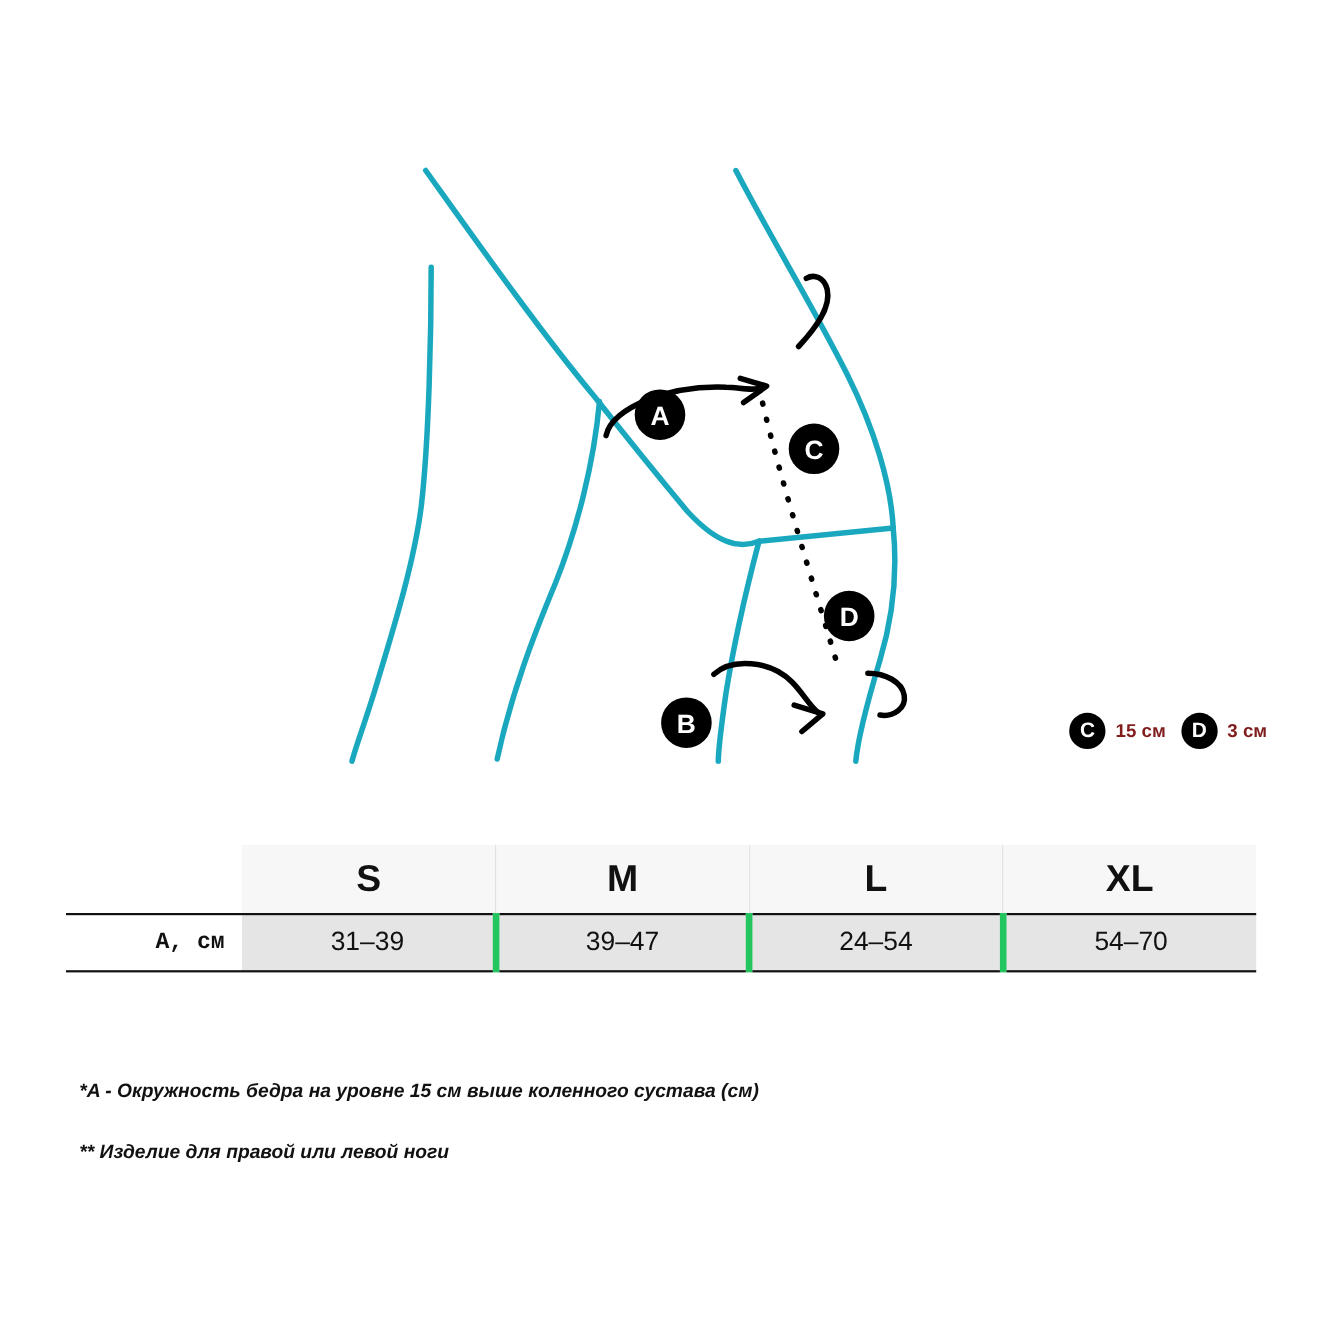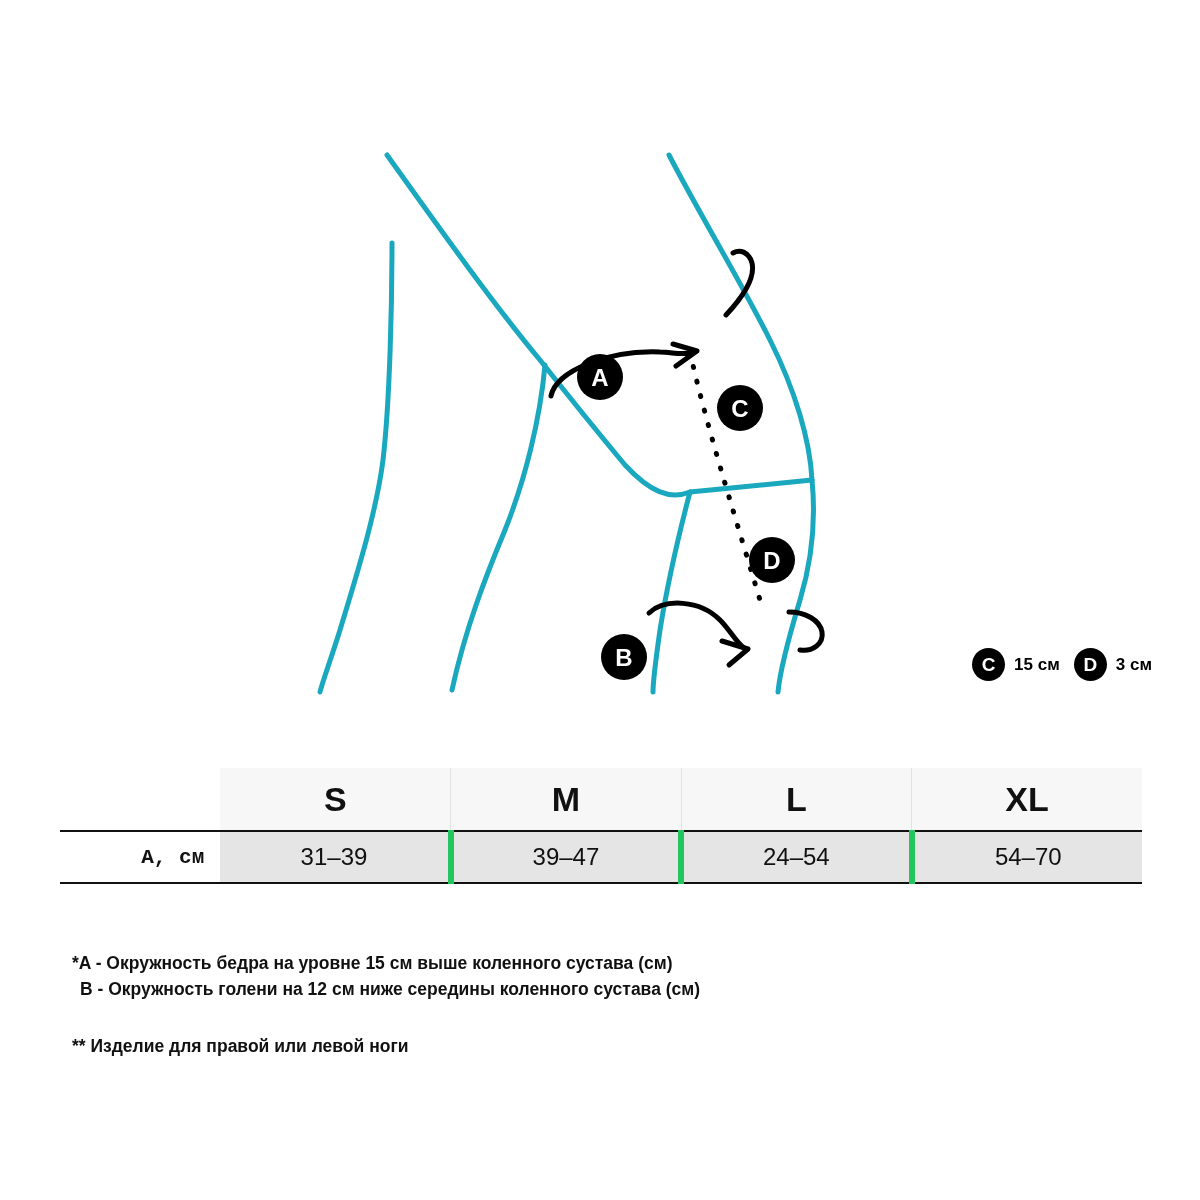--- a/index.html
+++ b/index.html
@@ -54,21 +54,21 @@
     font-size: 19px;
     font-weight: bold;
     display: flex;
     align-items: center;
     justify-content: center;
     line-height: 1;
   }
   .legend-text {
     font-size: 17px;
     font-weight: bold;
-    color: #000000;
+    color: #7f1d1d;
     white-space: nowrap;
   }
 
   
   .size-table {
     position: absolute;
     left: 60px;
     top: 768px;
     width: 1082px;
     border-collapse: collapse;
@@ -111,22 +111,23 @@
   .size-table col.c4 { width: 230px; }
 
   
   .size-table thead th.sep { border-left: 1px solid #e2e2e2; }
   .size-table tbody td.sep { border-left: 6px solid #22c55e; }
 
   
   .notes {
     position: absolute;
     left: 72px;
-    top: 950px;
+    top: 978px;
     width: 1060px;
+    font-style: italic;
   }
   .note-line {
     font-size: 17.5px;
     font-weight: bold;
     color: #111111;
     line-height: 1.5;
     white-space: nowrap;
   }
   .note-indent { padding-left: 8px; }
   .note-block-2 { margin-top: 30px; }
@@ -228,17 +229,16 @@
         <td>31–39</td>
         <td class="sep">39–47</td>
         <td class="sep">24–54</td>
         <td class="sep">54–70</td>
       </tr>
     </tbody>
   </table>
 
   <div class="notes">
     <div class="note-line">*A - Окружность бедра на уровне 15 см выше коленного сустава (см)</div>
-    <div class="note-line note-indent">B - Окружность голени на 12 см ниже середины коленного сустава (см)</div>
     <div class="note-line note-block-2">** Изделие для правой или левой ноги</div>
   </div>
 
 </div>
 
 </body></html>

